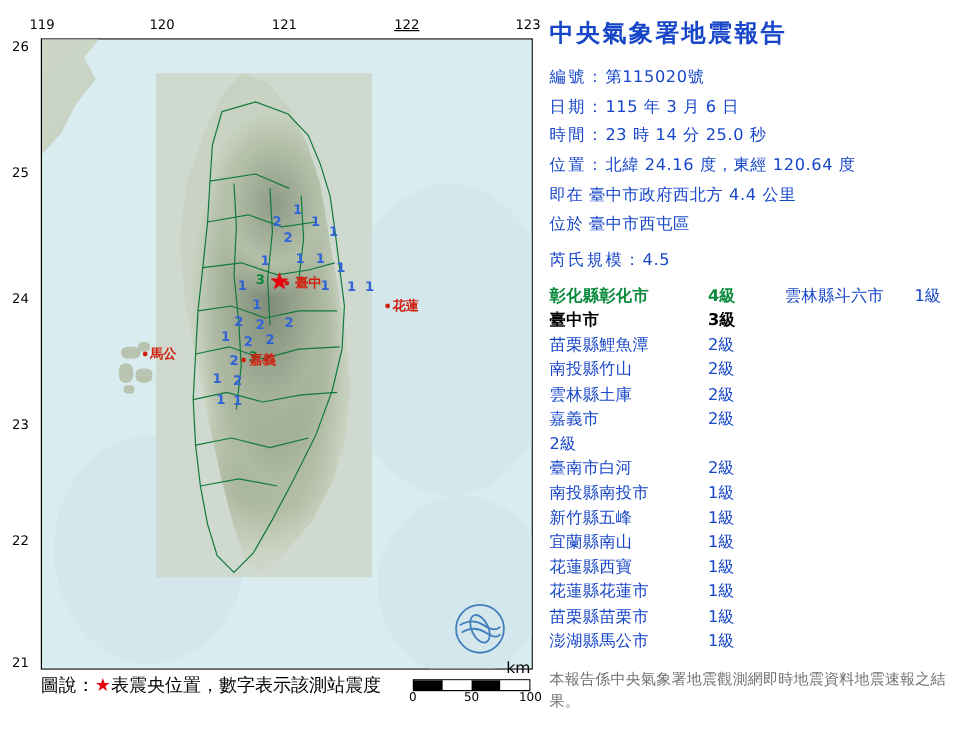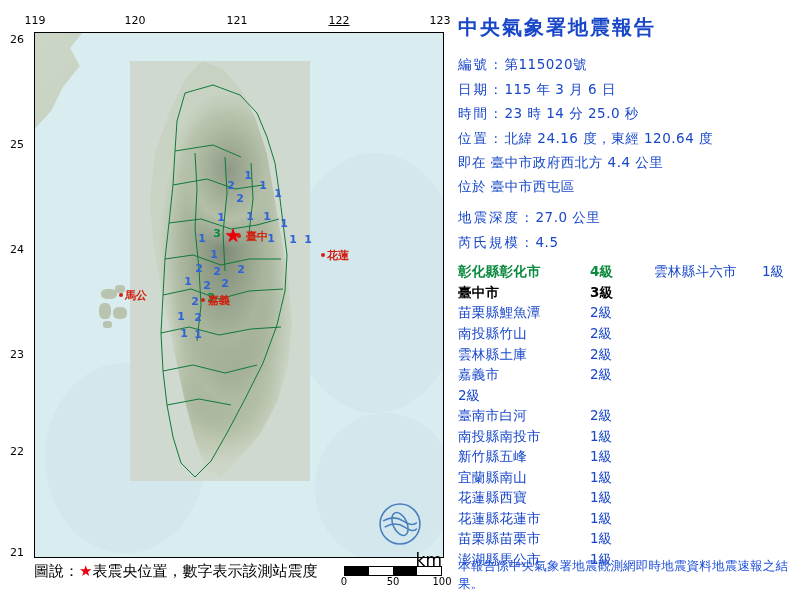--- a/index.html
+++ b/index.html
@@ -85,21 +85,21 @@
   
   .ax-x{position:absolute;font-size:11px;color:#000;transform:translateX(-50%);}
   .ax-y{position:absolute;font-size:11px;color:#000;transform:translateY(-50%);}
   
   #map-caption{
     position:absolute;left:26px;top:556px;font-size:15px;white-space:nowrap;
   }
   #map-caption .star{color:#e8000d;}
   
   #scalebar{position:absolute;left:336px;top:560px;width:98px;}
-  #scalebar .km{position:absolute;right:0;top:-16px;font-size:17px;}
+  #scalebar .km{position:absolute;right:0;top:-16px;font-size:13px;}
   #scalebar .bar{position:relative;height:8px;display:flex;border:1px solid #000;}
   #scalebar .bar div{flex:1;height:100%;}
   #scalebar .bar div:nth-child(odd){background:#000;}
   #scalebar .bar div:nth-child(even){background:#fff;}
   #scalebar .ticks{position:relative;height:12px;font-size:10px;}
   #scalebar .ticks span{position:absolute;transform:translateX(-50%);top:0;}
   
   #logo{
     position:absolute;left:342px;top:468px;width:46px;height:46px;opacity:.85;
   }
@@ -125,21 +125,21 @@
   .irow{display:flex;align-items:baseline;margin-bottom:3px;line-height:1.3;}
   .iname{width:132px;letter-spacing:.3px;}
   .ival{width:46px;}
   .lv4{color:#0a8a3d;font-weight:bold;}
   .lv3{color:#000000;font-weight:bold;}
   .lv2{color:#1746c8;}
   .lv1{color:#1746c8;}
   #col2{position:absolute;left:196px;top:0;color:#1746c8;}
   #col2 .irow .iname{width:108px;}
   #footnote{
-    position:absolute;left:0;bottom:0;width:340px;color:#1d4ed8;
+    position:absolute;left:0;bottom:0;width:340px;color:#737373;
     font-size:12.5px;line-height:1.5;letter-spacing:.2px;
   }
 </style>
 </head>
 <body>
 
 <div id="map-panel">
 
   <div class="ax-x" style="left:27px;top:8px;">119</div>
   <div class="ax-x" style="left:127px;top:8px;">120</div>
@@ -269,23 +269,20 @@
   </div>
   <div class="field">
     <span class="lbl">時間：</span><span>23 時 14 分 25.0 秒</span>
   </div>
   <div class="field">
     <span class="lbl">位置：</span><span>北緯 24.16 度，東經 120.64 度</span>
   </div>
   <div class="sub">即在 臺中市政府西北方 4.4 公里</div>
   <div class="sub" style="margin-bottom:12px;">位於 臺中市西屯區</div>
 
-  <div class="field">
-    <span class="lbl">地震深度：</span><span>27.0 公里</span>
-  </div>
   <div class="field" style="margin-bottom:12px;">
     <span class="lbl">芮氏規模：</span><span>4.5</span>
   </div>
 
 
   <div id="intensity-list">
     <div class="irow">
         <span class="iname lv4">彰化縣彰化市</span>
         <span class="ival lv4">4級</span>
       </div>

